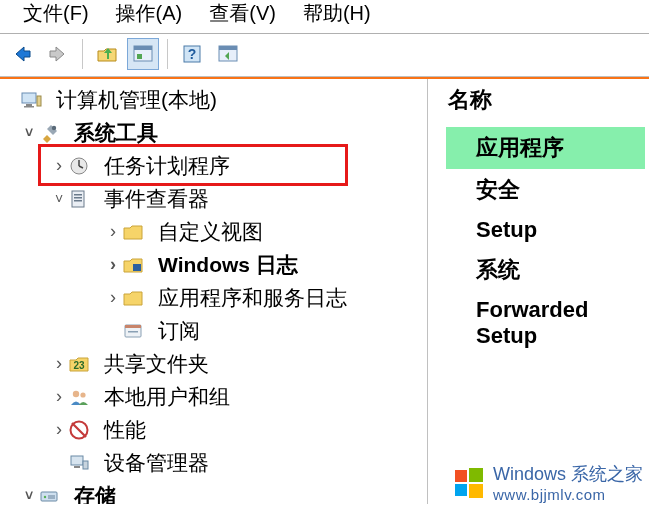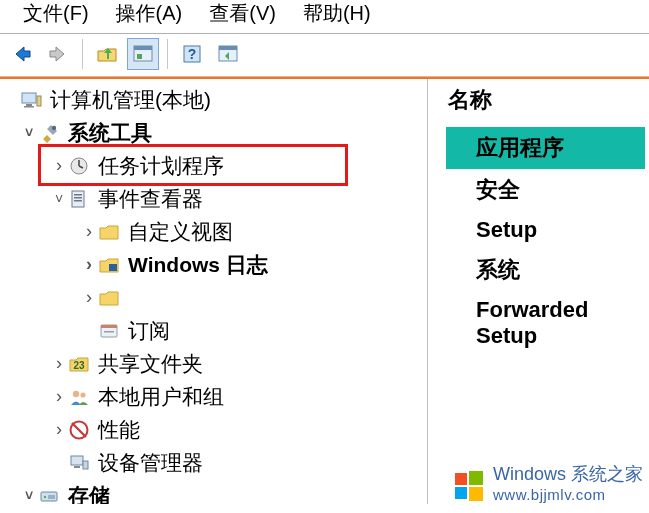--- a/index.html
+++ b/index.html
@@ -21,39 +21,39 @@
   .splitter { width:6px; background:#fff; cursor:col-resize; }
   .right-pane { flex:1; padding:6px 4px 0 12px;font-weight:bold; }
 
   
   .tree { font-size:21px; color:#000; }
   .trow { display:flex; align-items:center; height:33px; position:relative; }
   .twisty { width:18px; text-align:center; color:#555; font-size:14px; user-select:none; }
   .twisty.open::before { content:"˅"; }
   .twisty.closed::before { content:"›"; font-size:18px; }
   .twisty.none::before { content:""; }
-  .ticon { width:22px; height:22px; margin-right:8px; display:inline-flex; align-items:center; justify-content:center; }
+  .ticon { width:22px; height:22px; margin-right:14px; display:inline-flex; align-items:center; justify-content:center; }
   .ticon svg { width:22px; height:22px; }
   .tlabel { white-space:nowrap; }
   .highlight-box { position:absolute; border:3px solid #e61919; pointer-events:none; }
 
   
   .lv0 { padding-left:2px; }
   .lv1 { padding-left:20px;font-weight:bold; }
   .lv2 { padding-left:50px;align-items:center; }
-  .lv3 { padding-left:80px; }
+  .lv3 { padding-left:104px; }
 
   
   .rhead { font-size:22px; color:#000; padding-left:2px; margin-bottom:12px; }
   .rlist { font-size:22px; }
   .ritem { padding:6px 0 6px 30px; }
-  .ritem.sel { background:#14b8a6; }
-
-  
-  .wm { position:absolute; right:6px; bottom:10px; display:flex; align-items:flex-end; gap:6px; font-size:14px; }
+  .ritem.sel { background:#86efac; }
+
+  
+  .wm { position:absolute; right:6px; bottom:10px; display:flex; align-items:center; gap:6px; font-size:14px; }
   .wm .wlogo { width:34px; height:34px; }
   .wm .wtxt1 { color:#3a66a7; font-size:18px; }
   .wm .wtxt2 { color:#3a66a7; font-size:15px; letter-spacing:0.5px; display:block; }
 </style>
 </head>
 <body>
 
 <div class="menubar">
   <span>文件(F)</span>
   <span>操作(A)</span>
@@ -177,20 +177,21 @@
         <span class="tlabel">Windows 日志</span>
       </div>
 
       <div class="trow lv3">
         <span class="twisty closed"></span>
         <span class="ticon">
           <svg viewBox="0 0 22 22">
               <path d="M2 7 L8 7 L10 5 L20 5 L20 18 L2 18 Z" fill="#f6d469" stroke="#caa43a"></path>
             </svg>
         </span>
+        <span class="tlabel">应用程序和服务日志</span>
       </div>
 
       <div class="trow lv3">
         <span class="twisty none"></span>
         <span class="ticon">
           <svg viewBox="0 0 22 22">
               <rect x="3" y="5" width="16" height="12" rx="1" fill="#eef2f6" stroke="#8aa0b4"></rect>
               <rect x="3" y="5" width="16" height="3" fill="#c8846a"></rect>
               <rect x="6" y="11" width="10" height="1.5" fill="#8aa0b4"></rect>
             </svg>

